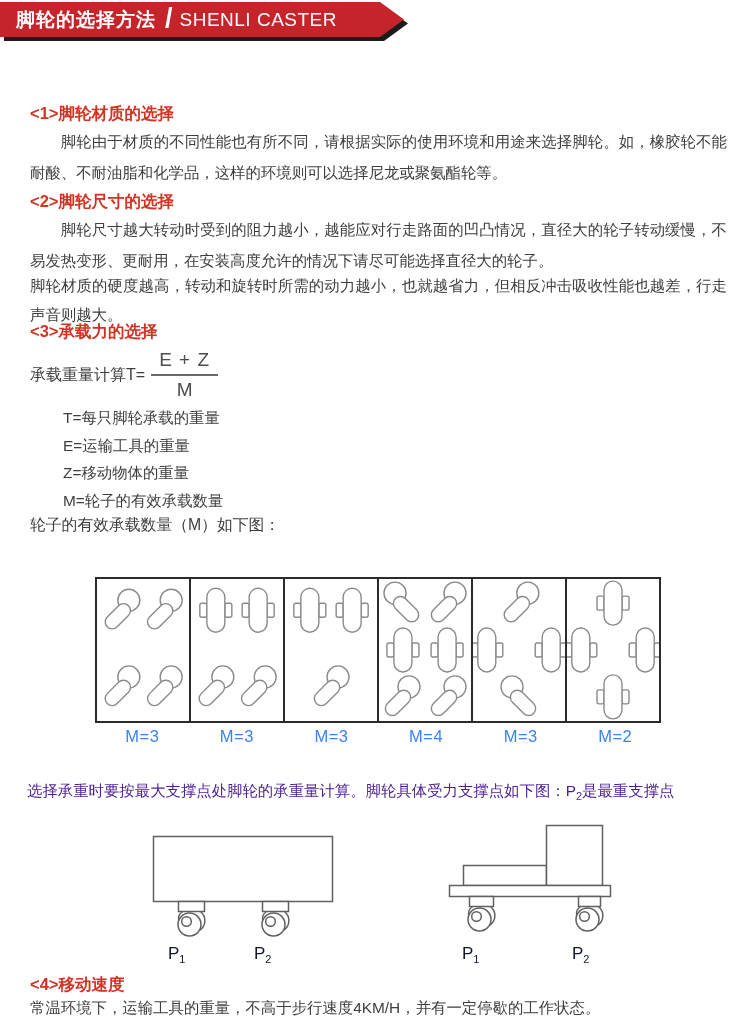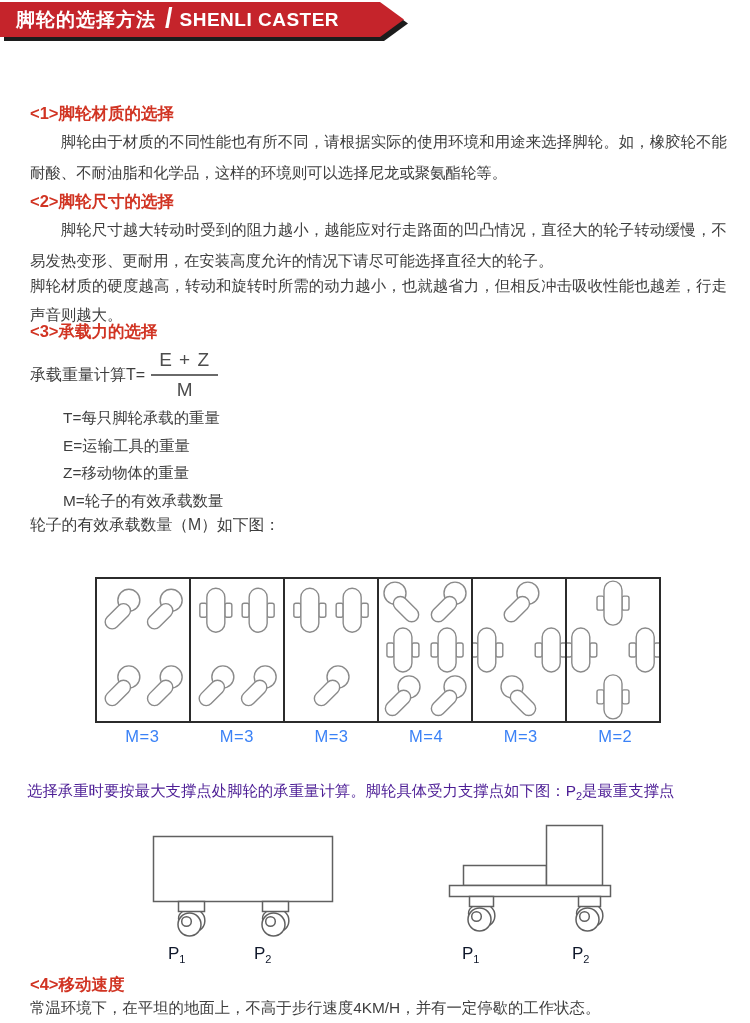--- a/index.html
+++ b/index.html
@@ -15,21 +15,21 @@
     position:absolute;left:4px;top:4px;width:404px;height:35px;background:#1c1c1c;
     clip-path:polygon(0 0,calc(100% - 24px) 0,100% 50%,calc(100% - 24px) 100%,0 100%);
   }
   .banner{
     position:absolute;left:0;top:0;width:404px;height:35px;background:#c5242b;
     clip-path:polygon(0 0,calc(100% - 24px) 0,100% 50%,calc(100% - 24px) 100%,0 100%);
     display:flex;align-items:center;padding-left:16px;box-sizing:border-box;color:#ffffff;
   }
   .banner .t-cn{font-size:19px;font-weight:bold;letter-spacing:1px;}
   .banner .t-slash{font-size:27px;font-weight:bold;margin:0 7px 0 9px;transform:translateY(-1px);}
-  .banner .t-en{font-size:19px;font-weight:bold;letter-spacing:0.5px;}
+  .banner .t-en{font-size:19px;font-weight:normal;letter-spacing:0.5px;}
 
   
   .red-h{color:#d13423;font-weight:bold;font-size:16.5px;line-height:20px;white-space:nowrap;}
   .body-p{font-size:15.4px;line-height:30.5px;width:697px;text-align:justify;color:#3e3e3e;}
   .indent{text-indent:2em;}
   .nowrap{white-space:nowrap;}
 
   
   .formula{display:flex;align-items:center;color:#3e3e3e;justify-content:flex-end;}
   .formula .f-label{font-size:16px;}
@@ -296,15 +296,15 @@
     </g>
   </svg>
   <div class="p-label" style="left:462px;top:944px;">
     <span>P</span><sub>1</sub>
   </div>
   <div class="p-label" style="left:572px;top:944px;">
     <span>P</span><sub>2</sub>
   </div>
 
   <div class="abs red-h" style="left:30px;top:974px;">&lt;4&gt;移动速度</div>
-  <div class="abs body-p nowrap" style="left:30px;top:996px;line-height:24px;">常温环境下，在平坦的地面上，不高于步行速度4KM/H，并有一定停歇的工作状态。</div>
+  <div class="abs body-p nowrap" style="left:30px;top:996px;line-height:24px;">常温环境下，运输工具的重量，不高于步行速度4KM/H，并有一定停歇的工作状态。</div>
 
 </div>
 
 </body></html>

